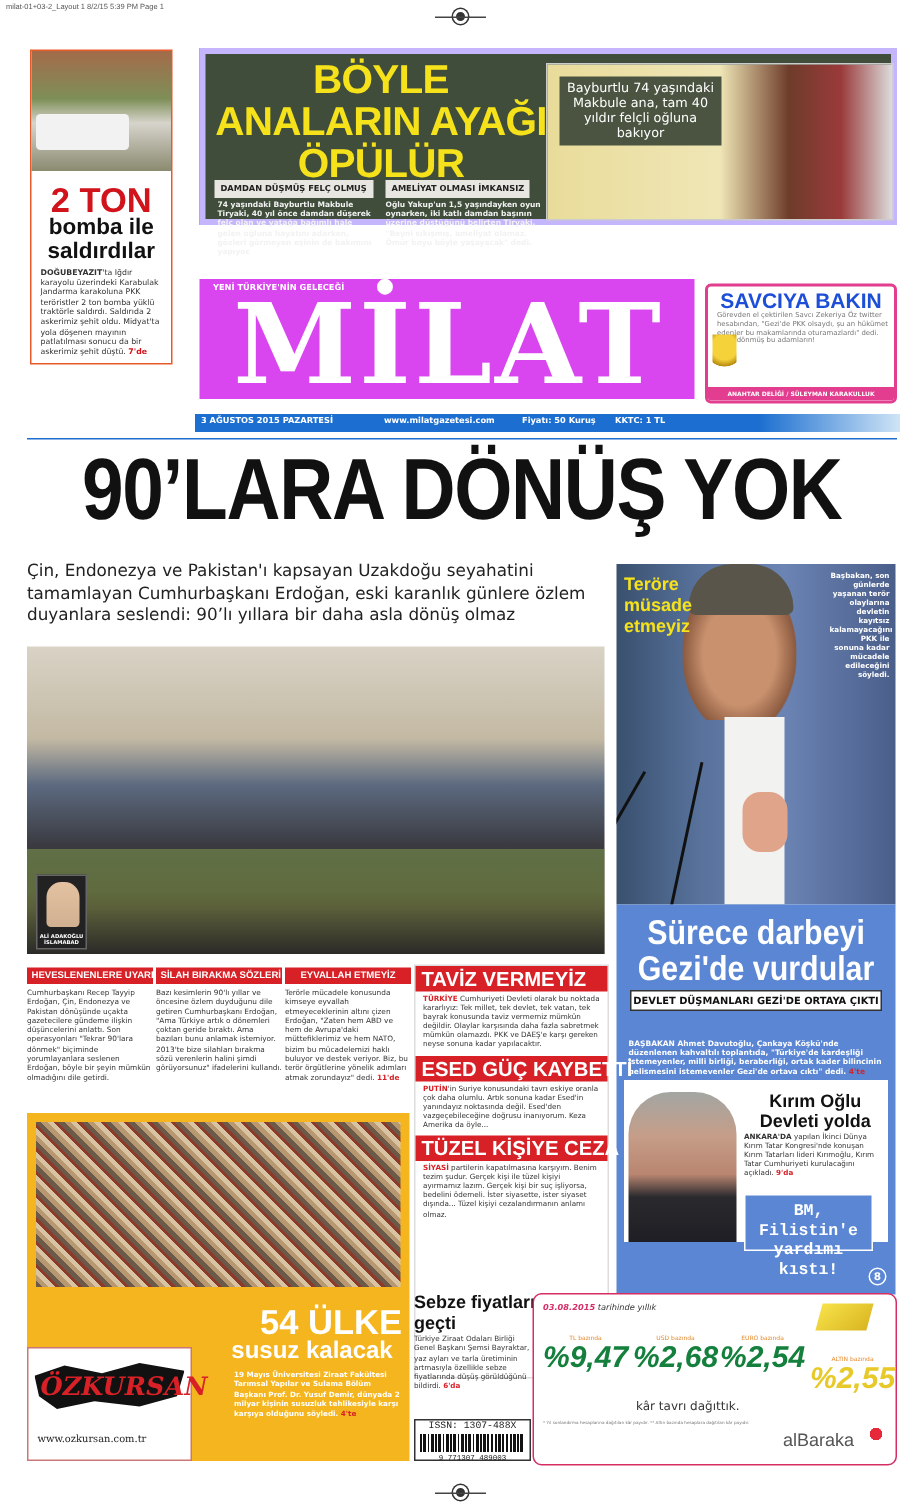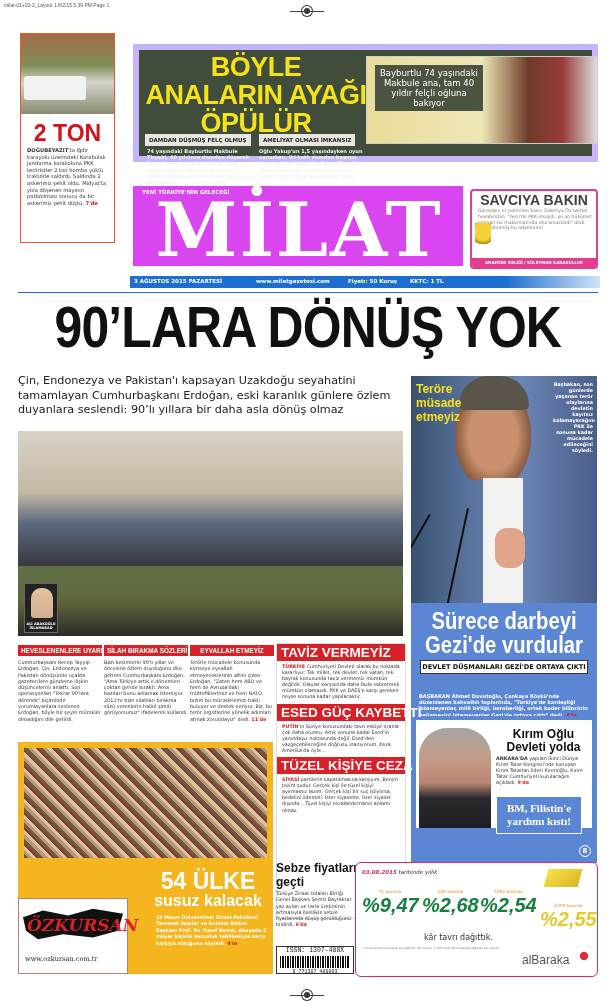--- a/index.html
+++ b/index.html
@@ -9,36 +9,36 @@
 .reg{width:10px;height:10px;border-radius:50%;background:#333;border:2px solid #fff;box-shadow:0 0 0 1px #333}
 .regline{height:1px;background:#444}
 
 .promo-left{left:20px;top:33px;width:95px;height:210px;border:1px solid #e95a2a;background:#fff}
 .promo-left .photo{height:80px;background:linear-gradient(180deg,#a36b4a 0%,#7e8f58 40%,#d7d4cc 60%,#8a8a70 100%);position:relative}
 .promo-left .bus{position:absolute;left:3px;top:42px;width:62px;height:24px;background:#f2f2f2;border-radius:3px}
 .promo-left h2{font-family:"Liberation Sans",sans-serif;font-weight:900;color:#d1131b;font-size:23px;text-align:center;line-height:22px;margin-top:8px}
 .promo-left h3{font-family:"Liberation Sans",sans-serif;font-weight:900;color:#111;font-size:15px;text-align:center;line-height:16px}
 .promo-left p{font-size:5.2px;line-height:6.6px;padding:3px 6px 0;color:#333}
 
-.banner{left:133px;top:44px;width:465px;height:118px;background:#3f4d3a;border:6px solid #c4b5fd}
+.banner{left:133px;top:32px;width:465px;height:118px;background:#3f4d3a;border:4px solid #c4b5fd}
 .banner h1{position:absolute;left:6px;top:3px;width:222px;font-family:"Liberation Sans",sans-serif;font-weight:900;color:#f5e21b;font-size:27px;line-height:28px;text-align:center;letter-spacing:-0.5px}
 .banner .sub{position:absolute;top:84px;height:12px;background:#e8e6e0;font-size:5.5px;font-weight:bold;color:#222;padding:2px 4px;white-space:nowrap;line-height:8px}
 .banner .txt{position:absolute;top:98px;font-size:5px;line-height:6.2px;color:#f2f2f2;font-weight:bold}
-.banner .photo{position:absolute;left:227px;top:6px;width:232px;height:88px;background:linear-gradient(90deg,#e9dc9a 0%,#efe6b6 50%,#6e3c2a 70%,#9a3a3a 85%,#ddd 100%);border:1px solid #ccc}
+.banner .photo{position:absolute;left:227px;top:6px;width:232px;height:105px;background:linear-gradient(90deg,#e9dc9a 0%,#efe6b6 50%,#6e3c2a 70%,#9a3a3a 85%,#ddd 100%);border:1px solid #ccc}
 .banner .caption{position:absolute;left:8px;top:8px;background:#4a5440;color:#fff;font-size:8.5px;line-height:10px;padding:3px 5px;text-align:center;width:108px}
 
 .mast{left:133px;top:186px;width:330px;height:80px;background:#d946ef}
 .mast .tag{position:absolute;left:9px;top:3px;font-size:5.5px;font-weight:bold;color:#fff}
 .mast .logo{position:absolute;left:6px;top:6px;width:320px;font-family:"DejaVu Serif",serif;font-weight:bold;color:#fff;font-size:74px;line-height:76px;text-align:center;letter-spacing:2px}
 .dateline{left:130px;top:276px;width:470px;height:12px;background:linear-gradient(90deg,#1c6fd0 0%,#1c6fd0 80%,#cfe4f6 100%);font-size:5.5px;font-weight:bold;color:#fff}
 .dateline span{position:absolute;top:2px}
 .hr1{left:18px;top:292px;width:580px;height:1px;background:#1c6fd0}
 
 .savci{left:470px;top:189px;width:128px;height:80px;border:2px solid #e23d8e;border-radius:4px;background:#fff;overflow:hidden}
-.savci h3{font-family:"Liberation Sans",sans-serif;font-weight:900;font-size:14px;text-align:center;color:#404040;margin-top:1px}
+.savci h3{font-family:"Liberation Sans",sans-serif;font-weight:900;font-size:14px;text-align:center;color:#1d4ed8;margin-top:1px}
 .savci p{font-size:4.6px;line-height:5.8px;color:#777;padding:0 4px 0 6px}
 .savci .key{position:absolute;left:3px;top:32px;width:16px;height:28px;background:radial-gradient(circle at 50% 30%,#f5d23a 40%,#b88a10 60%,transparent 62%)}
 .savci .foot{position:absolute;left:0;bottom:0;width:100%;height:9px;background:#e23d8e;color:#fff;font-size:4px;font-weight:bold;text-align:center;line-height:9px}
 
 .headline{left:18px;top:296px;width:580px;font-family:"Liberation Sans",sans-serif;font-weight:900;font-size:58px;line-height:62px;color:#111;text-align:center;letter-spacing:-1px;transform:scaleX(0.86);transform-origin:left top;white-space:nowrap}
 .deck{left:18px;top:374px;width:390px;font-family:"DejaVu Sans",sans-serif;font-size:11.2px;line-height:14.5px;color:#222}
 
 .mainphoto{left:18px;top:431px;width:385px;height:205px;background:linear-gradient(180deg,#d9d3c6 0%,#c3b9a3 30%,#5c6a80 45%,#3a3a40 65%,#5b4a3a 85%,#2a2a2a 100%)}
 .mainphoto .sofa{position:absolute;left:0;bottom:0;width:100%;height:70px;background:linear-gradient(180deg,#7d9a4c 0%,#6b8a40 40%,#2d2a26 100%);opacity:.55}
 .inset{left:24px;top:583px;width:34px;height:50px;background:#222;border:1px solid #666}
@@ -57,34 +57,34 @@
 .surece{left:411px;top:603px;width:186px;height:113px;background:#5a86d4}
 .surece h2{font-family:"Liberation Sans",sans-serif;font-weight:900;color:#fff;font-size:23px;line-height:24px;text-align:center;margin-top:6px;transform:scaleX(.88)}
 .surece .sub{margin:3px auto 16px;width:168px;background:#fff;font-size:6.6px;font-weight:bold;text-align:center;padding:2px 0;color:#111;border:1px solid #333}
 .surece p{font-size:5px;line-height:6.2px;color:#fff;padding:3px 6px 0 8px;font-weight:bold}
 
 .kirim{left:411px;top:716px;width:186px;height:147px;background:#5a86d4;padding:3px}
 .kirim .inner{position:absolute;left:5px;top:4px;width:176px;height:108px;background:#fff}
 .kirim .face{position:absolute;left:3px;top:8px;width:72px;height:100px;background:linear-gradient(180deg,#a3a6a2 0%,#c69d88 30%,#b88570 55%,#2a2a2e 70%,#1e1e24 100%);border-radius:28px 28px 0 0}
 .kirim h3{position:absolute;left:80px;top:8px;width:95px;font-family:"Liberation Sans",sans-serif;font-weight:900;font-size:12px;line-height:13px;text-align:center;color:#111}
 .kirim p{position:absolute;left:80px;top:36px;width:92px;font-size:4.8px;line-height:6px;color:#333}
-.kirim .bm{position:absolute;left:85px;top:80px;width:86px;height:38px;background:#5a86d4;border:1px solid #fff;color:#fff;font-family:Liberation Serif, serif;font-weight:900;font-size:11px;line-height:13px;text-align:center;padding-top:5px}
+.kirim .bm{position:absolute;left:85px;top:80px;width:86px;height:38px;background:#5a86d4;border:1px solid #fff;color:#fff;font-family:Liberation Mono, monospace;font-weight:900;font-size:11px;line-height:13px;text-align:center;padding-top:5px}
 .kirim .pg{position:absolute;right:6px;bottom:6px;width:12px;height:12px;border-radius:50%;border:1px solid #fff;color:#fff;font-size:7px;text-align:center;line-height:10px;font-weight:bold}
 
 .col{top:645px;width:84px}
 .col .lbl{background:#d72127;color:#fff;font-family:"Liberation Sans",sans-serif;font-weight:900;font-size:6.4px;padding:2px 3px;text-align:center;white-space:nowrap}
 .col p{font-size:4.9px;line-height:6.3px;color:#333;padding-top:3px}
 
 .redstack{left:276px;top:643px;width:130px;height:276px;border:1px solid #ddd}
 .redstack .bar{background:#d72127;color:#fff;font-family:"Liberation Sans",sans-serif;font-weight:900;font-size:13.5px;line-height:17px;padding:0 4px;white-space:nowrap}
 .redstack p{font-size:4.8px;line-height:6.1px;padding:3px 5px 3px 5px;color:#333}
 
 .water{left:18px;top:742px;width:255px;height:232px;background:#f5b51f}
 .water .photo{position:absolute;left:6px;top:6px;width:243px;height:110px;background:repeating-linear-gradient(45deg,#6b5a4a 0 3px,#b89870 3px 6px,#d8c4a2 6px 9px,#8c3a2a 9px 11px)}
-.water h2{position:absolute;left:130px;top:128px;width:120px;font-family:"Liberation Sans",sans-serif;font-weight:900;color:#fff;font-size:23px;line-height:23px;text-align:center}
+.water h2{position:absolute;left:130px;top:128px;width:120px;font-family:"Liberation Sans",sans-serif;font-weight:900;color:#fff;font-size:23px;line-height:23px;text-align:right}
 .water h3{position:absolute;left:128px;top:150px;width:124px;font-family:"Liberation Sans",sans-serif;font-weight:900;color:#fff;font-size:16px;line-height:18px;text-align:center}
 .water p{position:absolute;left:138px;top:173px;width:112px;font-size:4.8px;line-height:6.4px;color:#fff;font-weight:bold}
 .ozk{left:18px;top:898px;width:110px;height:76px;background:#fff;border:1px solid #c77}
 .ozk .map{position:absolute;left:4px;top:8px;width:100px;height:34px;background:#111;clip-path:polygon(0 30%,20% 10%,45% 25%,70% 5%,100% 20%,95% 70%,70% 90%,40% 80%,15% 95%,3% 70%)}
 .ozk .brand{position:absolute;left:8px;top:16px;width:94px;text-align:center;color:#d72127;font-family:"DejaVu Serif",serif;font-weight:bold;font-size:17px;font-style:italic}
 .ozk .url{position:absolute;left:6px;top:56px;width:100px;font-family:"DejaVu Serif",serif;font-size:6.6px;text-align:left;color:#222}
 
 .sebze{left:276px;top:862px;width:130px;height:115px}
 .sebze h3{font-family:"Liberation Sans",sans-serif;font-weight:900;font-size:12px;line-height:13.5px;color:#111}
 .sebze p{font-size:4.8px;line-height:6.3px;color:#333;padding-top:2px;width:78px}
@@ -110,20 +110,21 @@
 
 <div class="abs slug">milat-01+03-2_Layout 1  8/2/15  5:39 PM  Page 1</div>
 <div class="abs reg" style="left:302px;top:6px"></div>
 <div class="abs regline" style="left:290px;top:11px;width:34px"></div>
 
 <div class="abs promo-left">
   <div class="photo">
       <div class="bus"></div>
     </div>
   <h2>2 TON</h2>
+  <h3>bomba ile saldırdılar</h3>
   <p><b>DOĞUBEYAZIT</b><span>'ta Iğdır karayolu üzerindeki Karabulak Jandarma karakoluna PKK teröristler 2 ton bomba yüklü traktörle saldırdı. Saldırıda 2 askerimiz şehit oldu. Midyat'ta yola döşenen mayının patlatılması sonucu da bir askerimiz şehit düştü.</span> <b style="color:#d1131b">7'de</b></p>
 </div>
 
 <div class="abs banner">
   <h1>BÖYLE ANALARIN AYAĞI ÖPÜLÜR</h1>
   <div class="sub" style="left:6px">DAMDAN DÜŞMÜŞ FELÇ OLMUŞ</div>
   <div class="sub" style="left:120px">AMELİYAT OLMASI İMKANSIZ</div>
   <div class="txt" style="left:8px;width:106px">74 yaşındaki Bayburtlu Makbule Tiryaki, 40 yıl önce damdan düşerek felç olan ve yatağa bağımlı hale gelen oğluna hayatını adarken, gözleri görmeyen eşinin de bakımını yapıyor.</div>
   <div class="txt" style="left:120px;width:104px;top:98px">Oğlu Yakup'un 1,5 yaşındayken oyun oynarken, iki katlı damdan başının üzerine düştüğünü belirten Tiryaki, "Beyni sıkışmış, ameliyat olamaz. Ömür boyu böyle yaşayacak" dedi.</div>
   <div class="photo">

